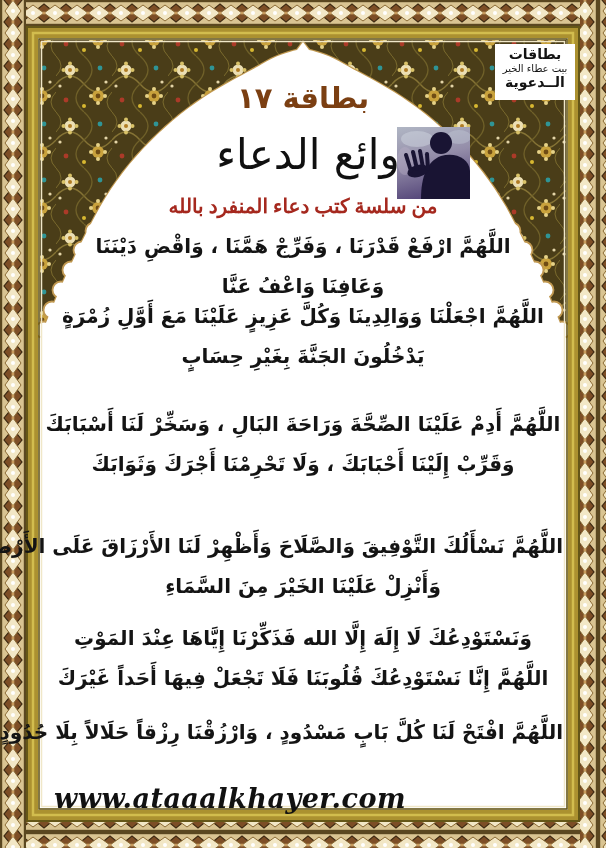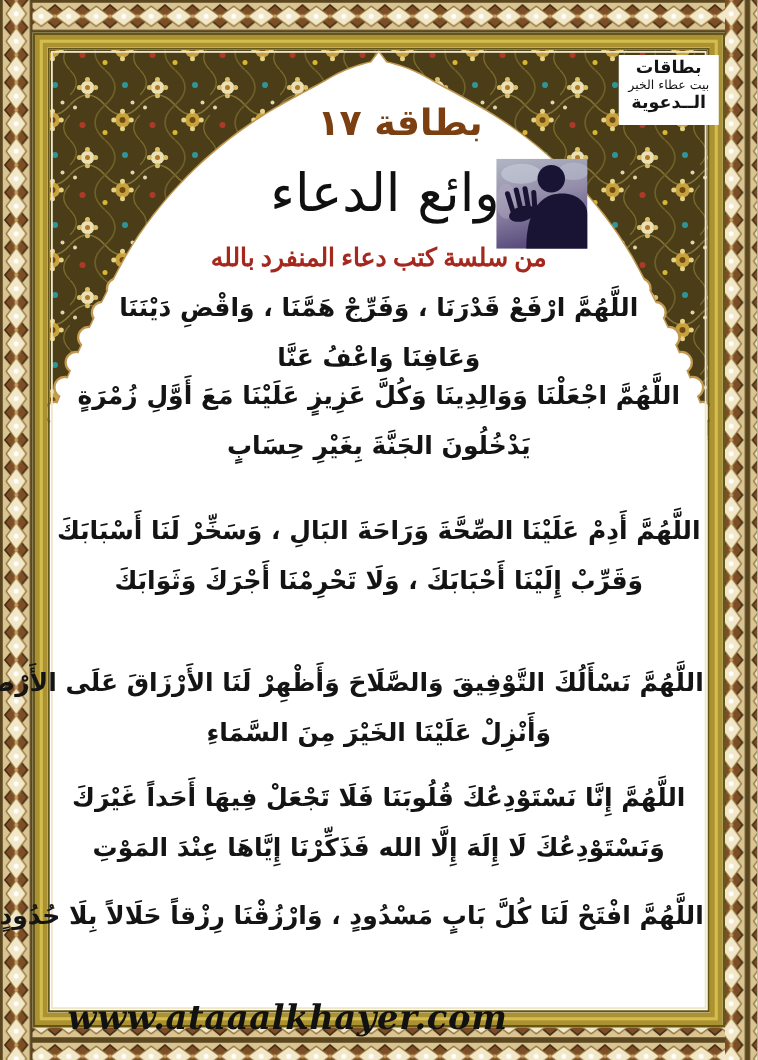--- a/index.html
+++ b/index.html
@@ -1,37 +1,36 @@
 <!DOCTYPE html>
 <html lang="ar"><head>
 <meta charset="utf-8">
 <style>
   html,body{margin:0;padding:0;background:#888;}
   .card{
     position:relative;
     width:606px;height:848px;
-    background:#bef264;
+    background:#fef9c3;
     overflow:hidden;
     font-family:"DejaVu Sans",sans-serif;
   }
   .bg-svg{position:absolute;left:0;top:0;width:606px;height:848px;display:block;}
   .badge{
     position:absolute;left:495px;top:44px;width:80px;height:56px;
     background:#ffffff;box-sizing:border-box;padding:3px 2px 2px 2px;
     direction:rtl;text-align:center;color:#141414;line-height:1.1;
   }
   .badge-l1{font-size:14px;font-weight:bold;}
   .badge-l2{font-size:10px;font-weight:normal;margin-top:1px;}
   .badge-l3{font-size:14px;font-weight:bold;margin-top:1px;text-align:center;}
   .card-number{
     position:absolute;left:40px;top:81px;width:526px;
     text-align:center;direction:rtl;
     font-size:29px;font-weight:bold;color:#7b3f12;
     white-space:nowrap;
-    margin-left:17px;
   }
   .main-title{
     position:absolute;left:130px;top:130px;width:290px;
     text-align:right;direction:rtl;
     font-size:42px;font-weight:normal;color:#101010;
     white-space:nowrap;
   }
   .prayer-photo{
     position:absolute;left:397px;top:127px;width:73px;height:72px;display:block;
   }
@@ -45,21 +44,21 @@
   .prayer{
     position:absolute;left:43px;width:520px;margin:0;
     text-align:center;direction:rtl;
     font-size:20px;font-weight:bold;color:#141414;
     line-height:40px;
   }
   .prayer .line{display:block;white-space:nowrap;}
   .p1{top:226px}.p2{top:296px}.p3{top:404px}
   .p4{top:526px}.p5{top:618px}.p6{top:712px}
   .website{
-    position:absolute;left:54px;top:799px;
+    position:absolute;left:54px;top:783px;
     font-family:"DejaVu Serif",serif;font-style:italic;font-weight:bold;
     font-size:27px;color:#111111;letter-spacing:0.5px;
   }
 </style>
 </head>
 <body>
 
 <div class="card">
 
   <svg class="bg-svg" viewBox="0 0 606 848" xmlns="http://www.w3.org/2000/svg">
@@ -215,22 +214,22 @@
   </p>
   <p class="prayer p3">
     <span class="line">اللَّهُمَّ أَدِمْ عَلَيْنَا الصِّحَّةَ وَرَاحَةَ البَالِ ، وَسَخِّرْ لَنَا أَسْبَابَكَ</span>
     <span class="line">وَقَرِّبْ إِلَيْنَا أَحْبَابَكَ ، وَلَا تَحْرِمْنَا أَجْرَكَ وَثَوَابَكَ</span>
   </p>
   <p class="prayer p4">
     <span class="line">اللَّهُمَّ نَسْأَلُكَ التَّوْفِيقَ وَالصَّلَاحَ وَأَظْهِرْ لَنَا الأَرْزَاقَ عَلَى الأَرْضِ</span>
     <span class="line">وَأَنْزِلْ عَلَيْنَا الخَيْرَ مِنَ السَّمَاءِ</span>
   </p>
   <p class="prayer p5">
+    <span class="line">وَنَسْتَوْدِعُكَ لَا إِلَهَ إِلَّا الله فَذَكِّرْنَا إِيَّاهَا عِنْدَ المَوْتِ</span>
     <span class="line">اللَّهُمَّ إِنَّا نَسْتَوْدِعُكَ قُلُوبَنَا فَلَا تَجْعَلْ فِيهَا أَحَداً غَيْرَكَ</span>
-    <span class="line">وَنَسْتَوْدِعُكَ لَا إِلَهَ إِلَّا الله فَذَكِّرْنَا إِيَّاهَا عِنْدَ المَوْتِ</span>
   </p>
   <p class="prayer p6">
     <span class="line">اللَّهُمَّ افْتَحْ لَنَا كُلَّ بَابٍ مَسْدُودٍ ، وَارْزُقْنَا رِزْقاً حَلَالاً بِلَا حُدُودٍ</span>
   </p>
 
   <div class="website">www.ataaalkhayer.com</div>
 
 </div>
 
 </body></html>

